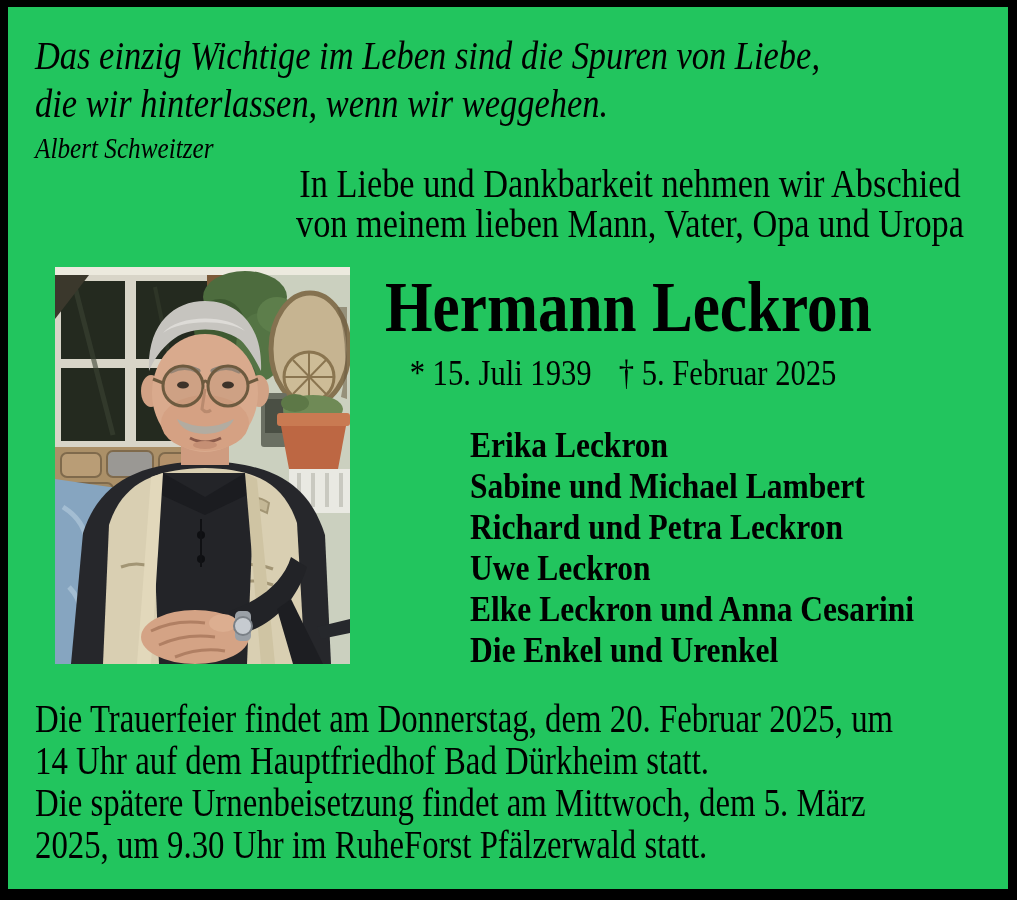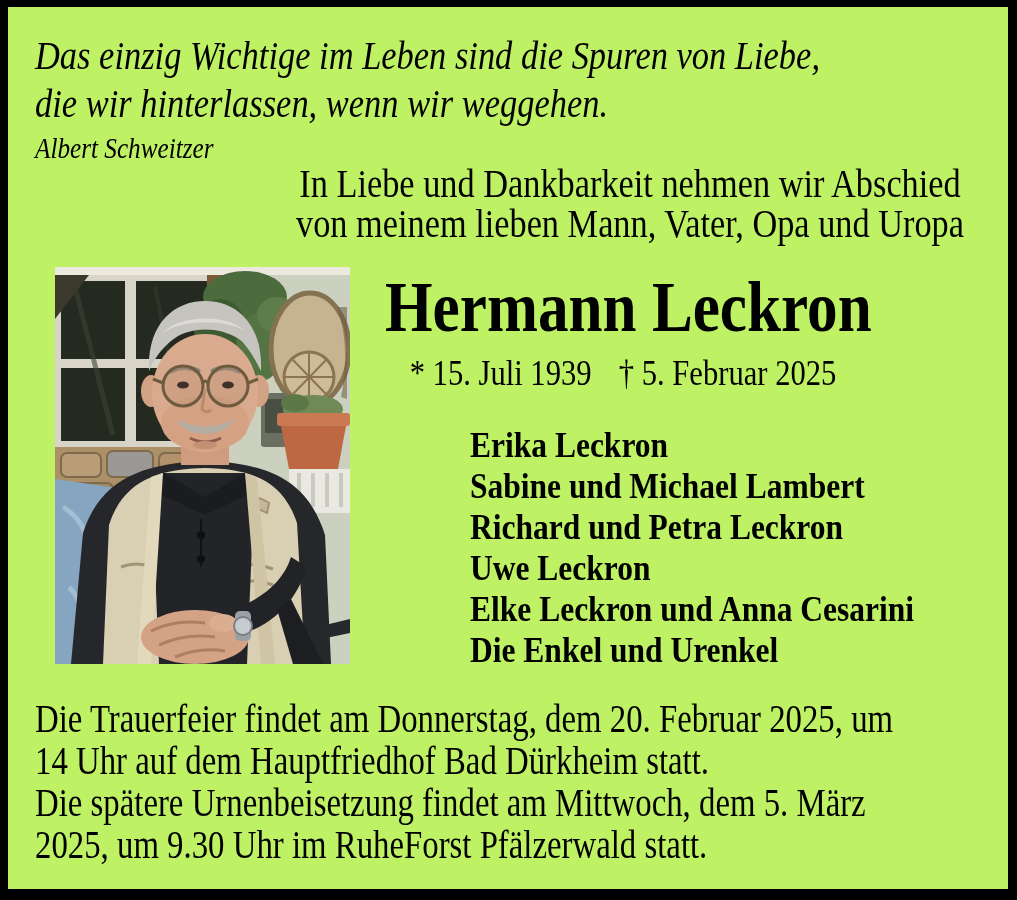--- a/index.html
+++ b/index.html
@@ -1,20 +1,20 @@
 <!DOCTYPE html>
 <html><head>
 <meta charset="utf-8">
 <style>
   html,body{margin:0;padding:0;background:#ffffff;}
   .card{
     position:relative;
     width:1017px;height:900px;
     box-sizing:border-box;
-    background:#bef264;
+    background:#22c55e;
     border-style:solid;border-color:#000;
     border-width:7px 9px 11px 8px;
     font-family:"Liberation Serif","DejaVu Serif",serif;
     color:#000;
     overflow:hidden;
   }
   .abs{position:absolute;}
   .nowrap{white-space:nowrap;}
 
   

